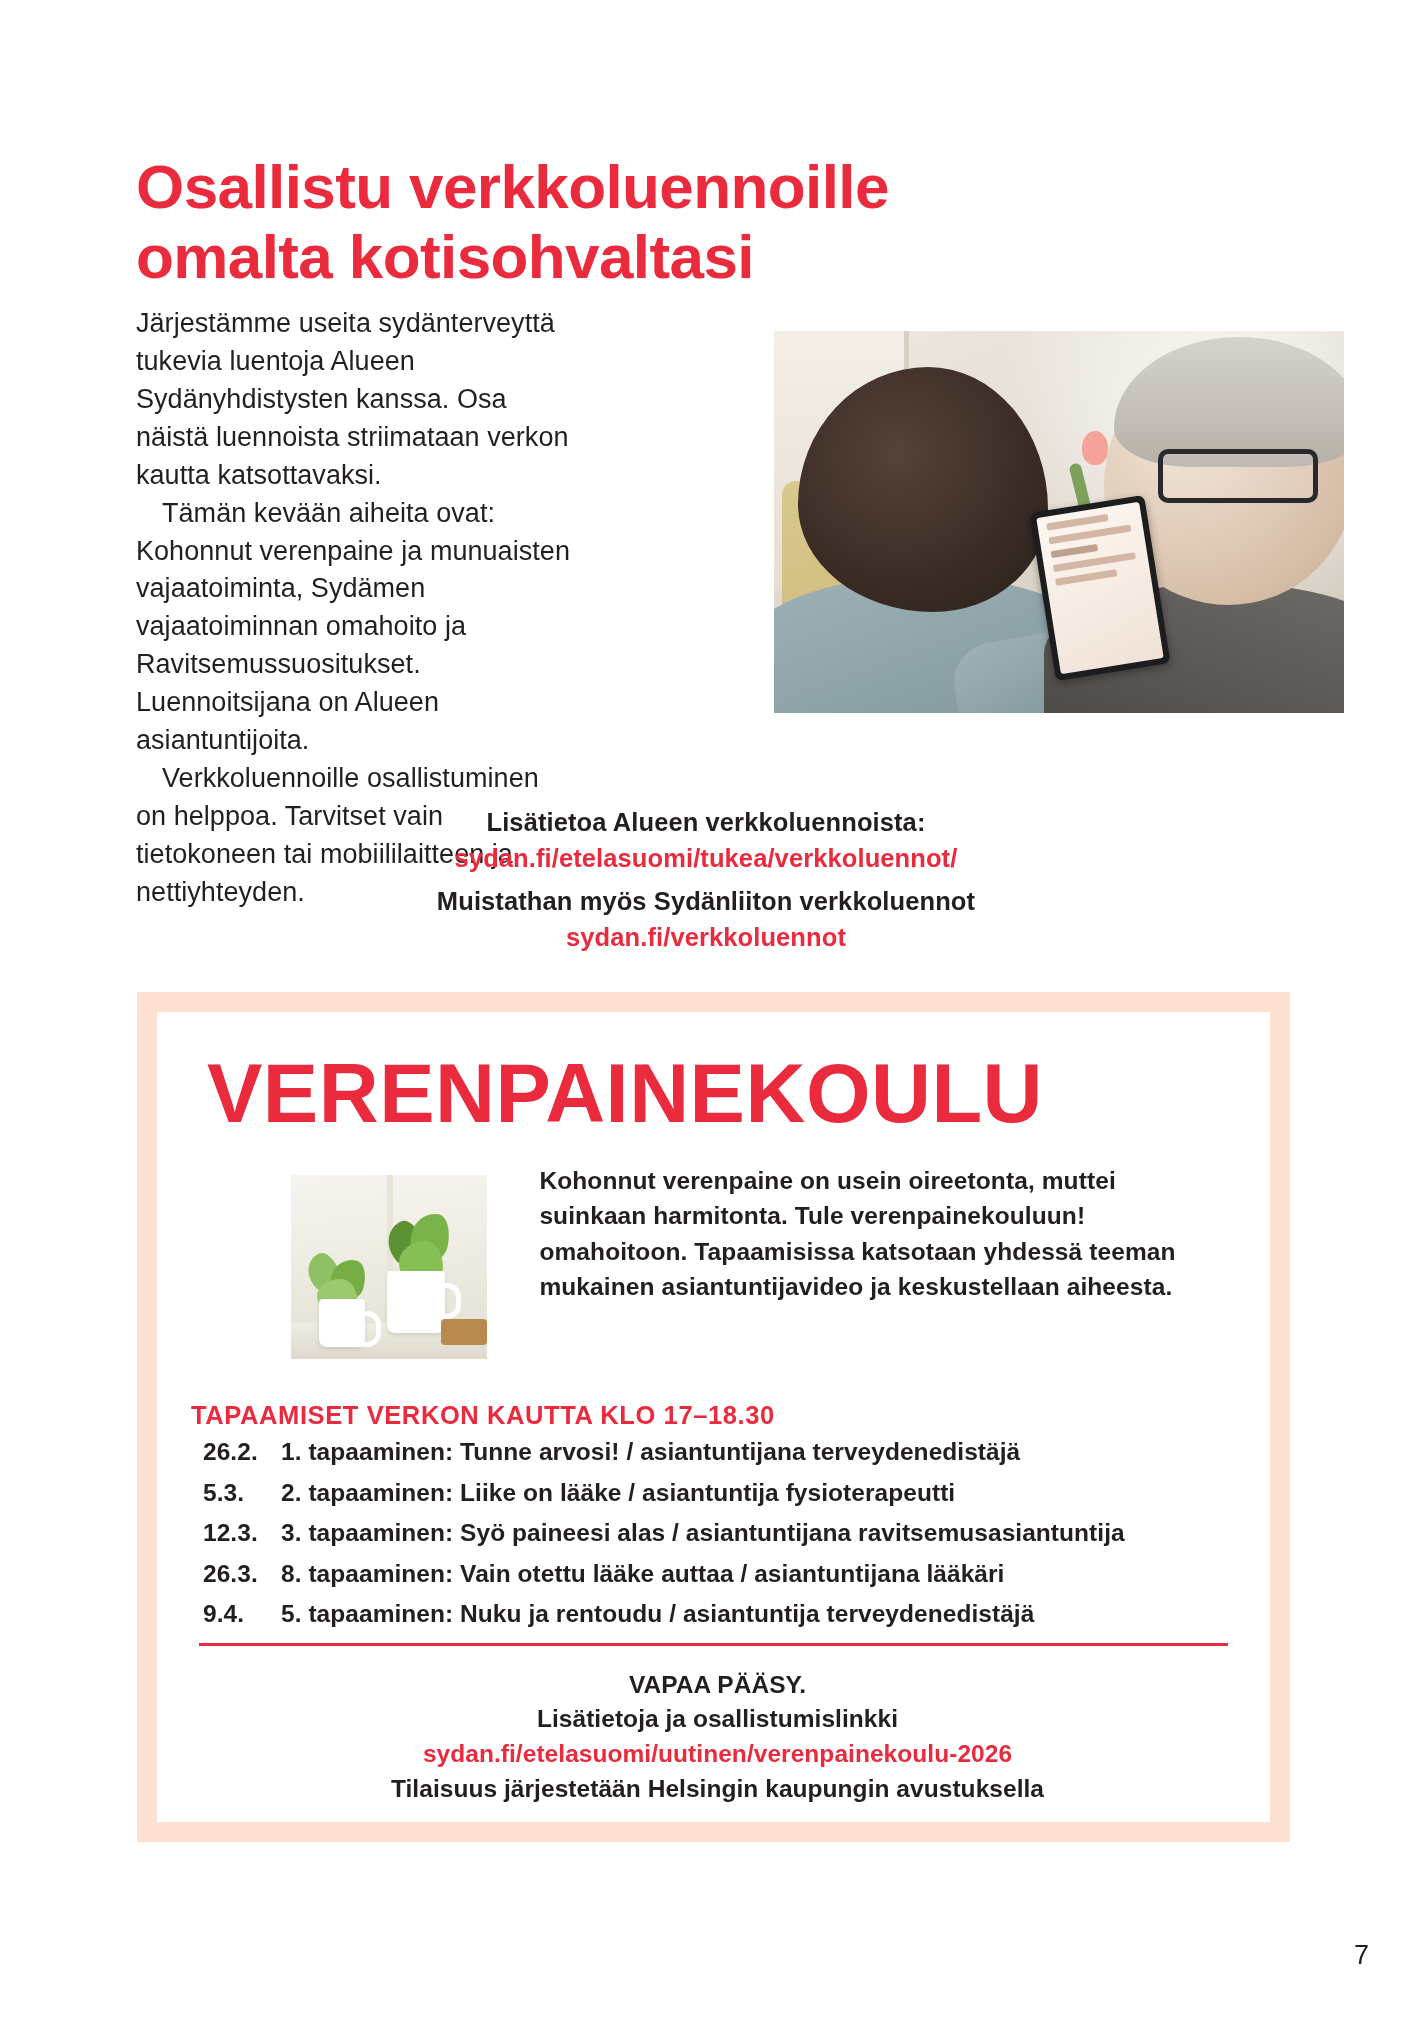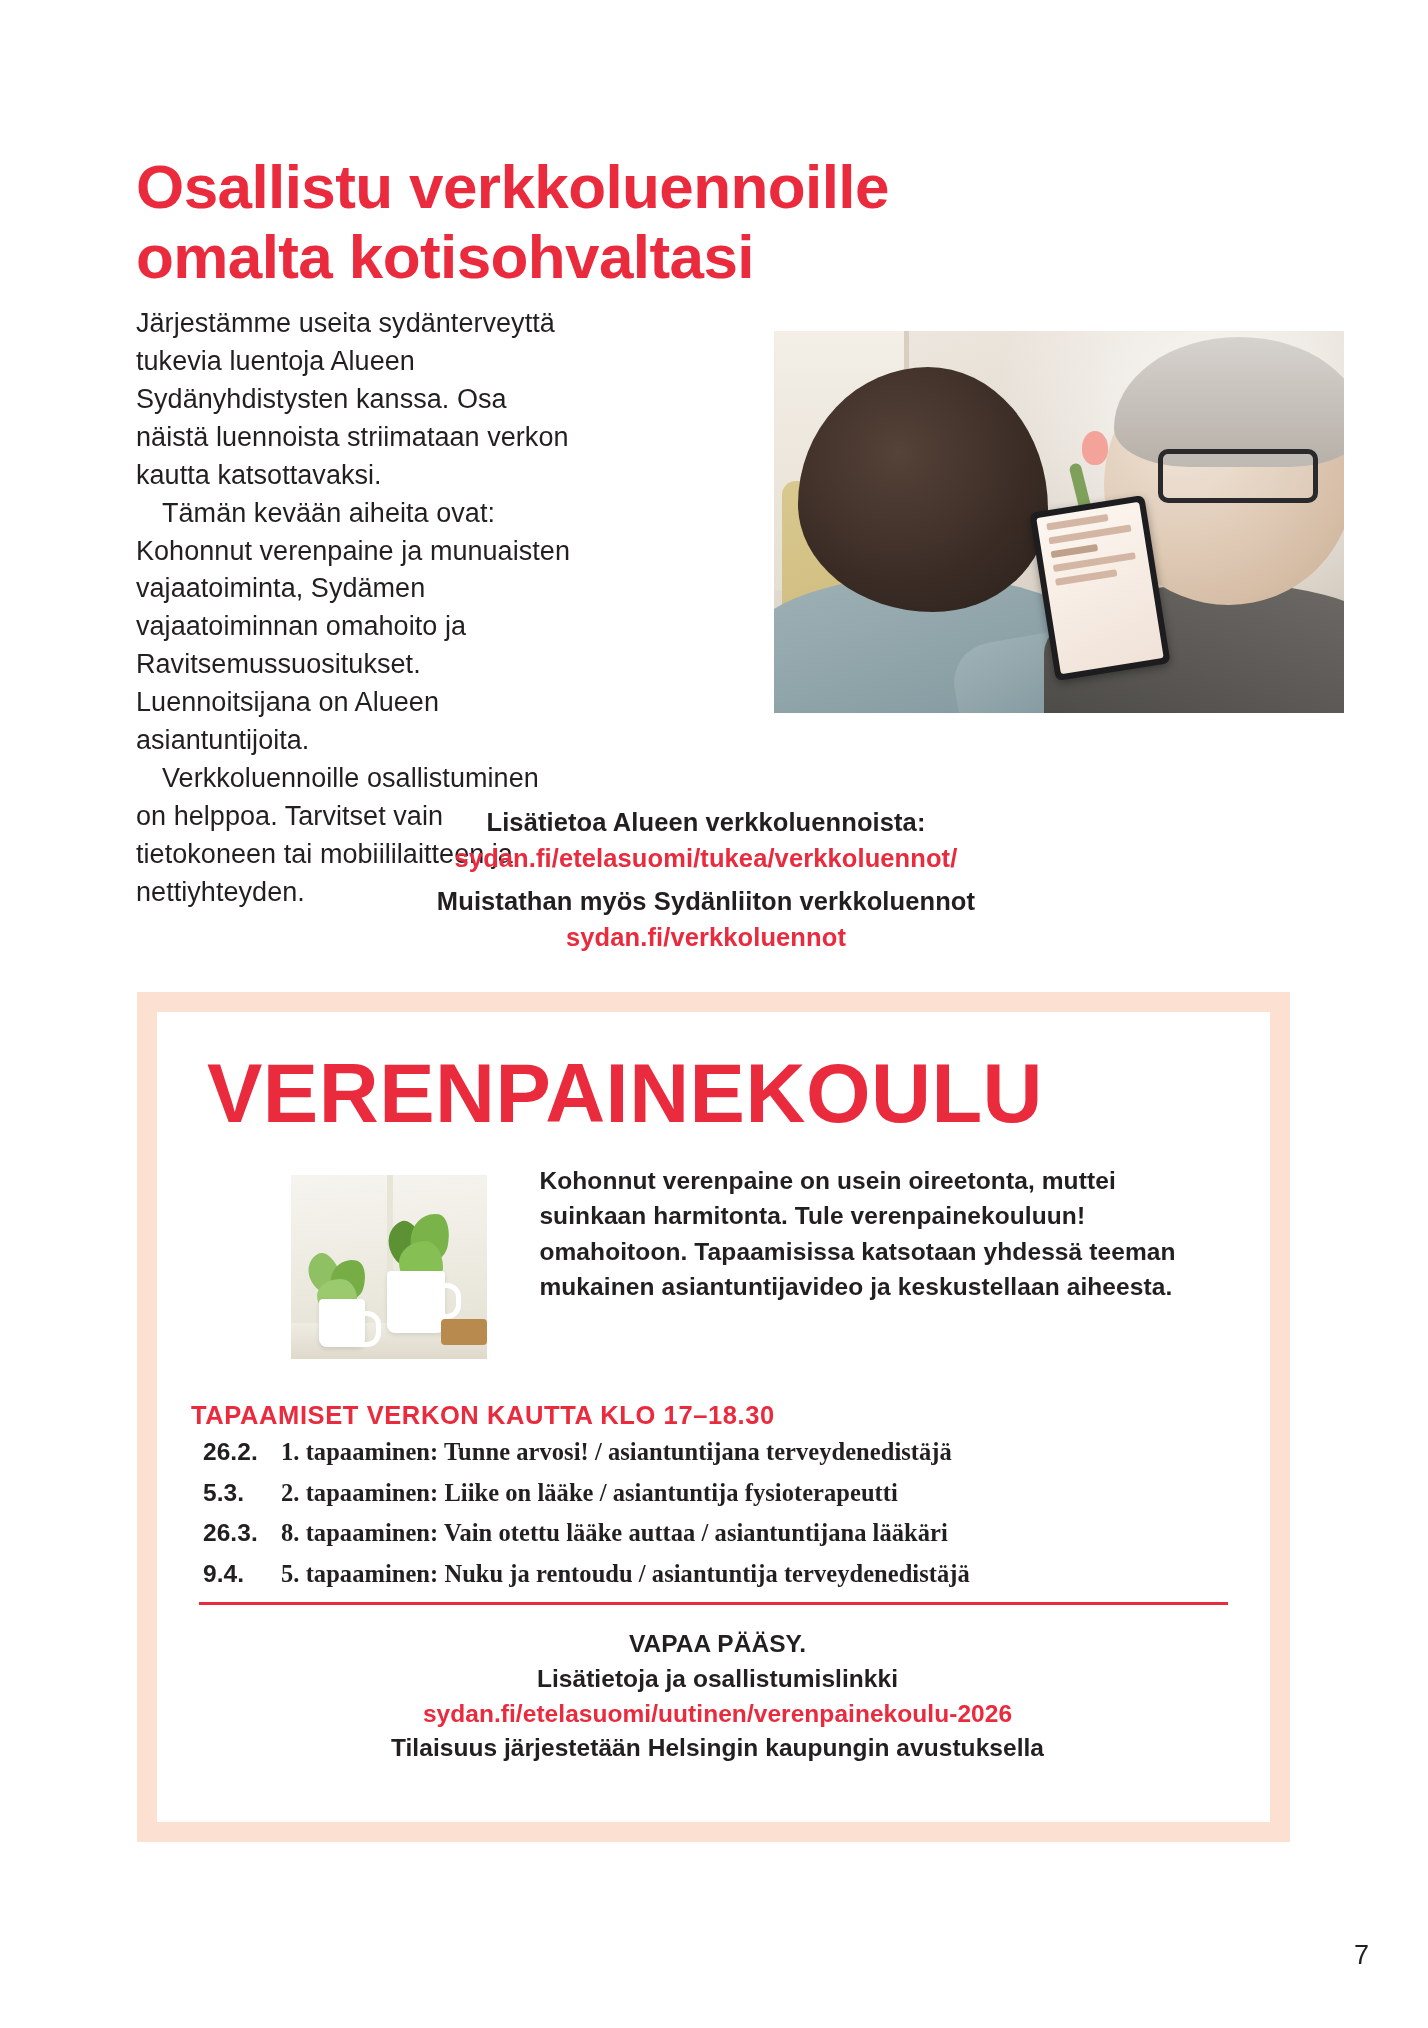--- a/index.html
+++ b/index.html
@@ -319,21 +319,21 @@
   }
   .sched-row {
     display: flex;
     margin-bottom: 16px;
   }
   .sched-row .date {
     flex: 0 0 90px;
     padding-left: 12px;
     box-sizing: border-box;
   }
-  .sched-row .desc { flex: 1 1 auto; font-family: Liberation Serif, serif; }
+  .sched-row .desc { flex: 1 1 auto; }
 
   .rule {
     border: none;
     border-top: 3px solid #ea2a3d;
     margin: 16px 8px 0 8px;
   }
 
   .footer-block {
     margin-top: 22px;
     margin-left: 8px;
@@ -447,20 +447,24 @@
       <div class="sched">
         <div class="sched-row">
           <span class="date">26.2.</span>
           <span class="desc">1. tapaaminen: Tunne arvosi! / asiantuntijana terveydenedistäjä</span>
         </div>
         <div class="sched-row">
           <span class="date">5.3.</span>
           <span class="desc">2. tapaaminen: Liike on lääke / asiantuntija fysioterapeutti</span>
         </div>
         <div class="sched-row">
+          <span class="date">12.3.</span>
+          <span class="desc">3. tapaaminen: Syö paineesi alas / asiantuntijana ravitsemusasiantuntija</span>
+        </div>
+        <div class="sched-row">
           <span class="date">26.3.</span>
           <span class="desc">8. tapaaminen: Vain otettu lääke auttaa / asiantuntijana lääkäri</span>
         </div>
         <div class="sched-row">
           <span class="date">9.4.</span>
           <span class="desc">5. tapaaminen: Nuku ja rentoudu / asiantuntija terveydenedistäjä</span>
         </div>
       </div>
 
       <hr class="rule">

